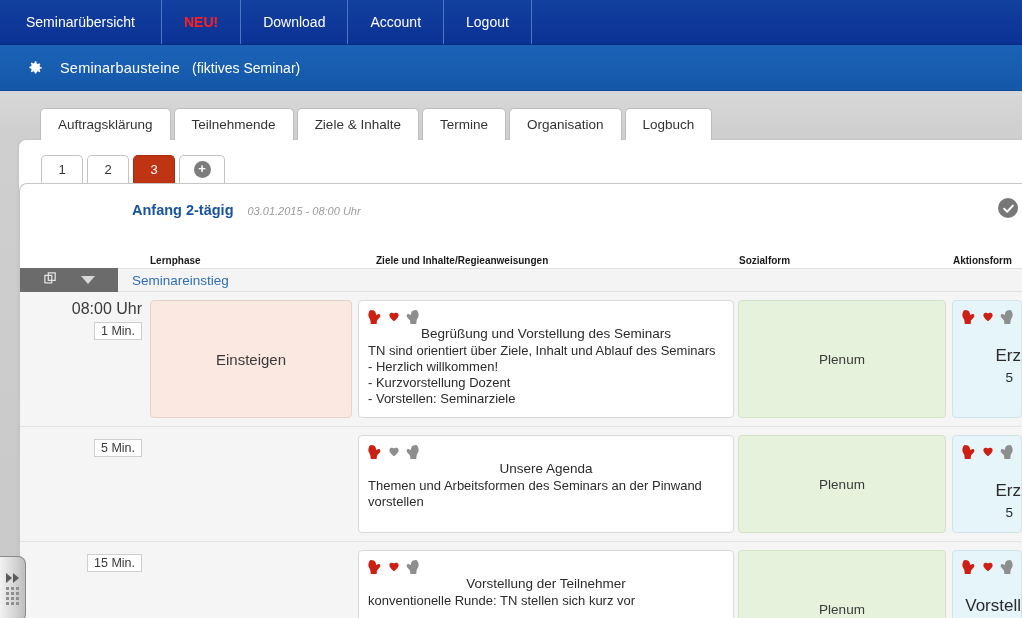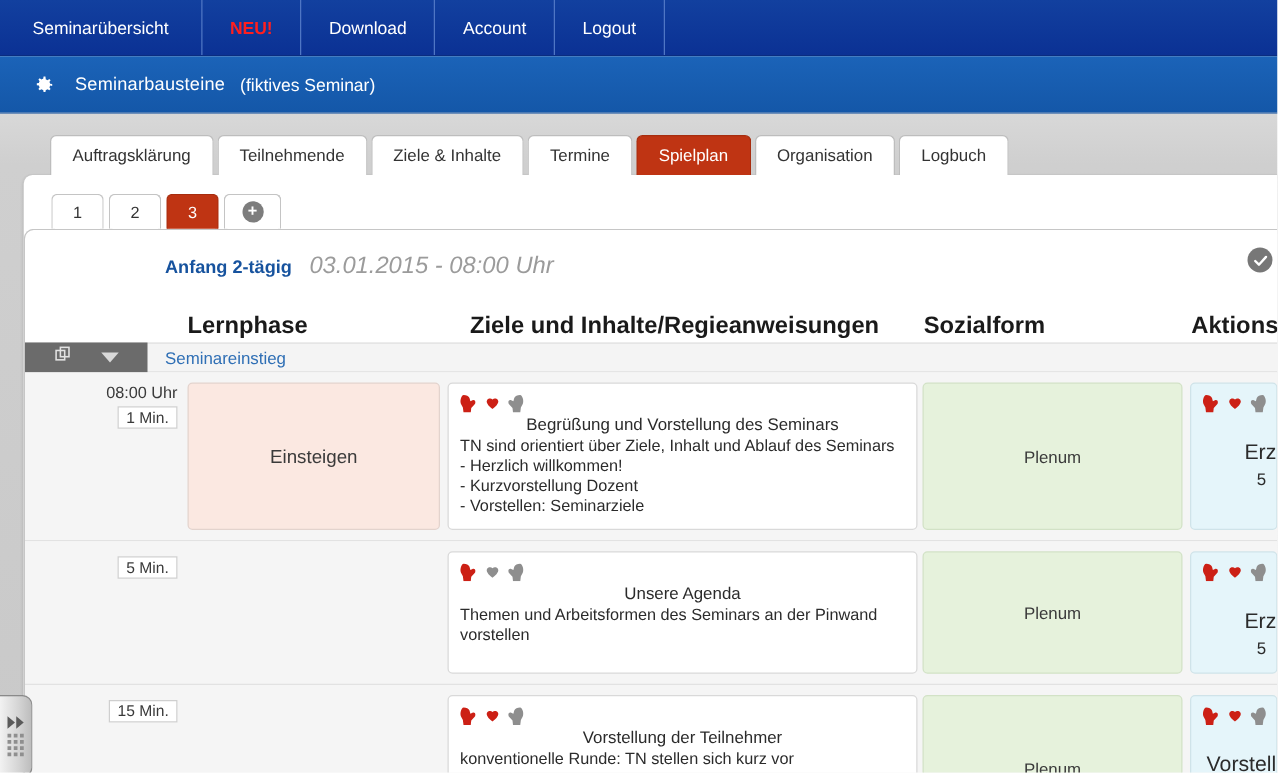--- a/index.html
+++ b/index.html
@@ -129,35 +129,35 @@
     border-left: 1px solid #c6c6c6;
     border-radius: 8px 0 0 0;
     overflow: hidden;
   }
 
   .plan-header {
     padding: 18px 0 0 112px;
     display: flex; align-items: baseline;
   }
   .plan-title { color:#17539e; font-size:14.5px; font-weight:bold; }
-  .plan-date { color:#9b9b9b; font-size:19px; font-style:italic; margin-left: 14px; }
+  .plan-date { color:#9b9b9b; font-size:11px; font-style:italic; margin-left: 14px; }
   .check-badge {
     position: absolute; right: 4px; top: 14px;
     width: 20px; height: 20px; border-radius: 50%;
     background: #777777;
     display: flex; align-items: center; justify-content: center;
   }
   .check-badge svg { display:block; }
 
   
   .colheads {
     position: relative;
     height: 30px;
     margin-top: 20px;
-    font-size: 19px; font-weight: bold; color:#1a1a1a;
+    font-size: 10px; font-weight: bold; color:#1a1a1a;
   }
   .ch { position: absolute; bottom: 2px; }
   .ch-lern  { left: 130px; }
   .ch-ziele { left: 356px; }
   .ch-sozial{ left: 719px; }
   .ch-aktion{ left: 933px; }
 
   
   .sectionbar {
     position: relative;
@@ -188,21 +188,21 @@
     display: flex;
     border-bottom: 1px solid #e2e2e2;
     background: #f5f5f5;
   }
   .col-time {
     width: 130px;
     padding: 8px 8px 0 0;
     text-align: right;
     flex: 0 0 130px;
   }
-  .time-label { font-size: 13px; color:#3a3a3a; display:block; }
+  .time-label { font-size: 16px; color:#3a3a3a; display:block; }
   .dur-label {
     display: inline-block;
     margin-top: 4px;
     font-size: 12.5px; color:#3a3a3a;
     border: 1px solid #cfcfcf;
     background: #ffffff;
     padding: 1px 6px;
   }
   .col-phase { flex: 0 0 208px; padding: 8px 6px 8px 0; }
   .phase-box {
@@ -321,23 +321,20 @@
         <span>Auftragsklärung</span>
       </div>
     <div class="tab">
         <span>Teilnehmende</span>
       </div>
     <div class="tab">
         <span>Ziele &amp; Inhalte</span>
       </div>
     <div class="tab">
         <span>Termine</span>
-      </div>
-    <div class="tab active">
-        <span>Spielplan</span>
       </div>
     <div class="tab">
         <span>Organisation</span>
       </div>
     <div class="tab">
         <span>Logbuch</span>
       </div>
   </div>
 
   <div class="card">

